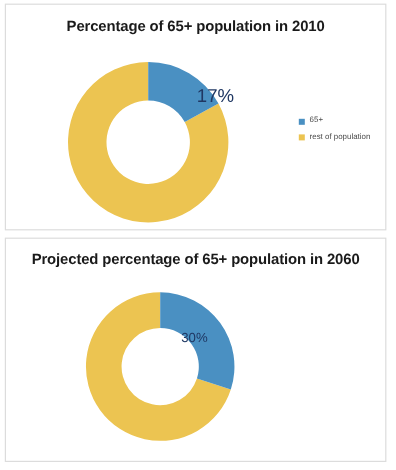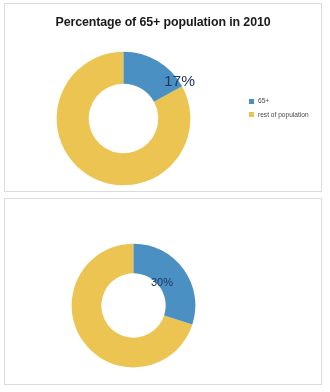--- a/index.html
+++ b/index.html
@@ -130,20 +130,21 @@
     </div>
     <div class="legend-row">
       <span class="legend-swatch" style="background: rgb(236, 196, 81);"></span>
       <span class="legend-text">rest of population</span>
     </div>
   </div>
 </div>
 
 <div class="panel" id="panel-bottom">
 
+  <div class="chart-title" id="title-bottom">Projected percentage of 65+ population in 2060</div>
 
   <div class="donut-wrap" id="donut-bottom">
     <svg class="donut-svg" viewBox="0 0 200 200">
       <g>
         <path d="M 194.15459511322018 130.5926824431198 A 99 99 0 1 1 99.99999999999999 1 L 99.99999999999999 48.519999999999996 A 51.480000000000004 51.480000000000004 0 1 0 148.96038945887452 115.90819487042229 Z" fill="#ecc451"></path>
         <path d="M 100 1 A 99 99 0 0 1 194.15459511322018 130.5926824431198 L 148.96038945887452 115.90819487042229 A 51.480000000000004 51.480000000000004 0 0 0 100 48.519999999999996 Z" fill="#4a90c2"></path>
       </g>
     </svg>
   </div>
 

